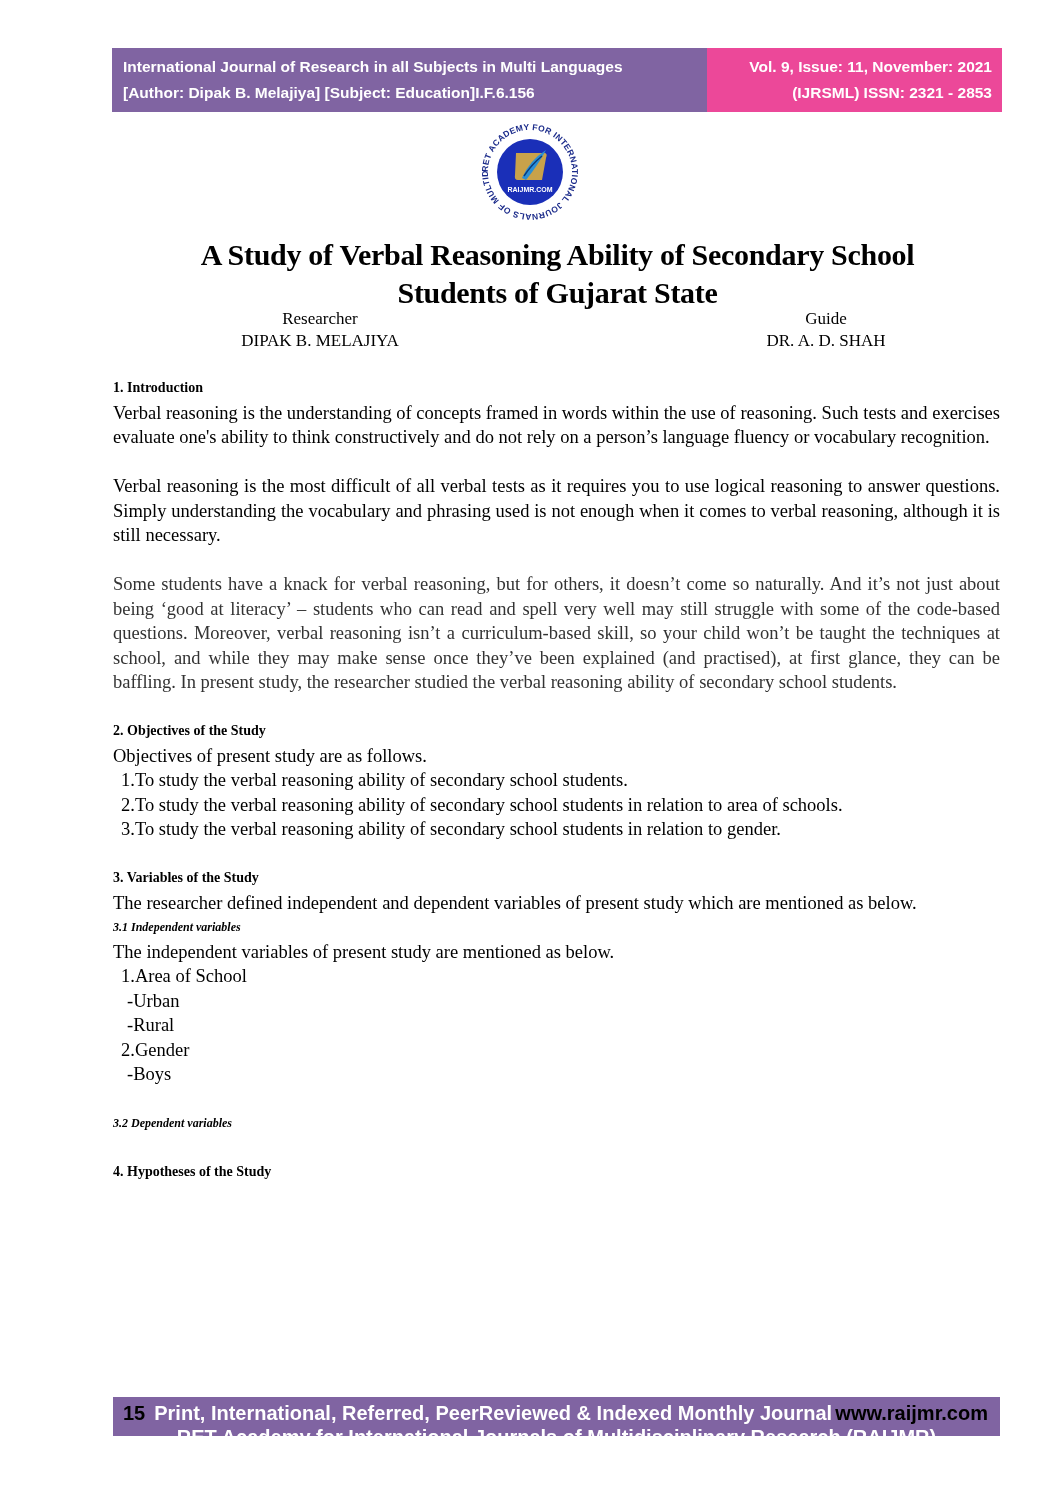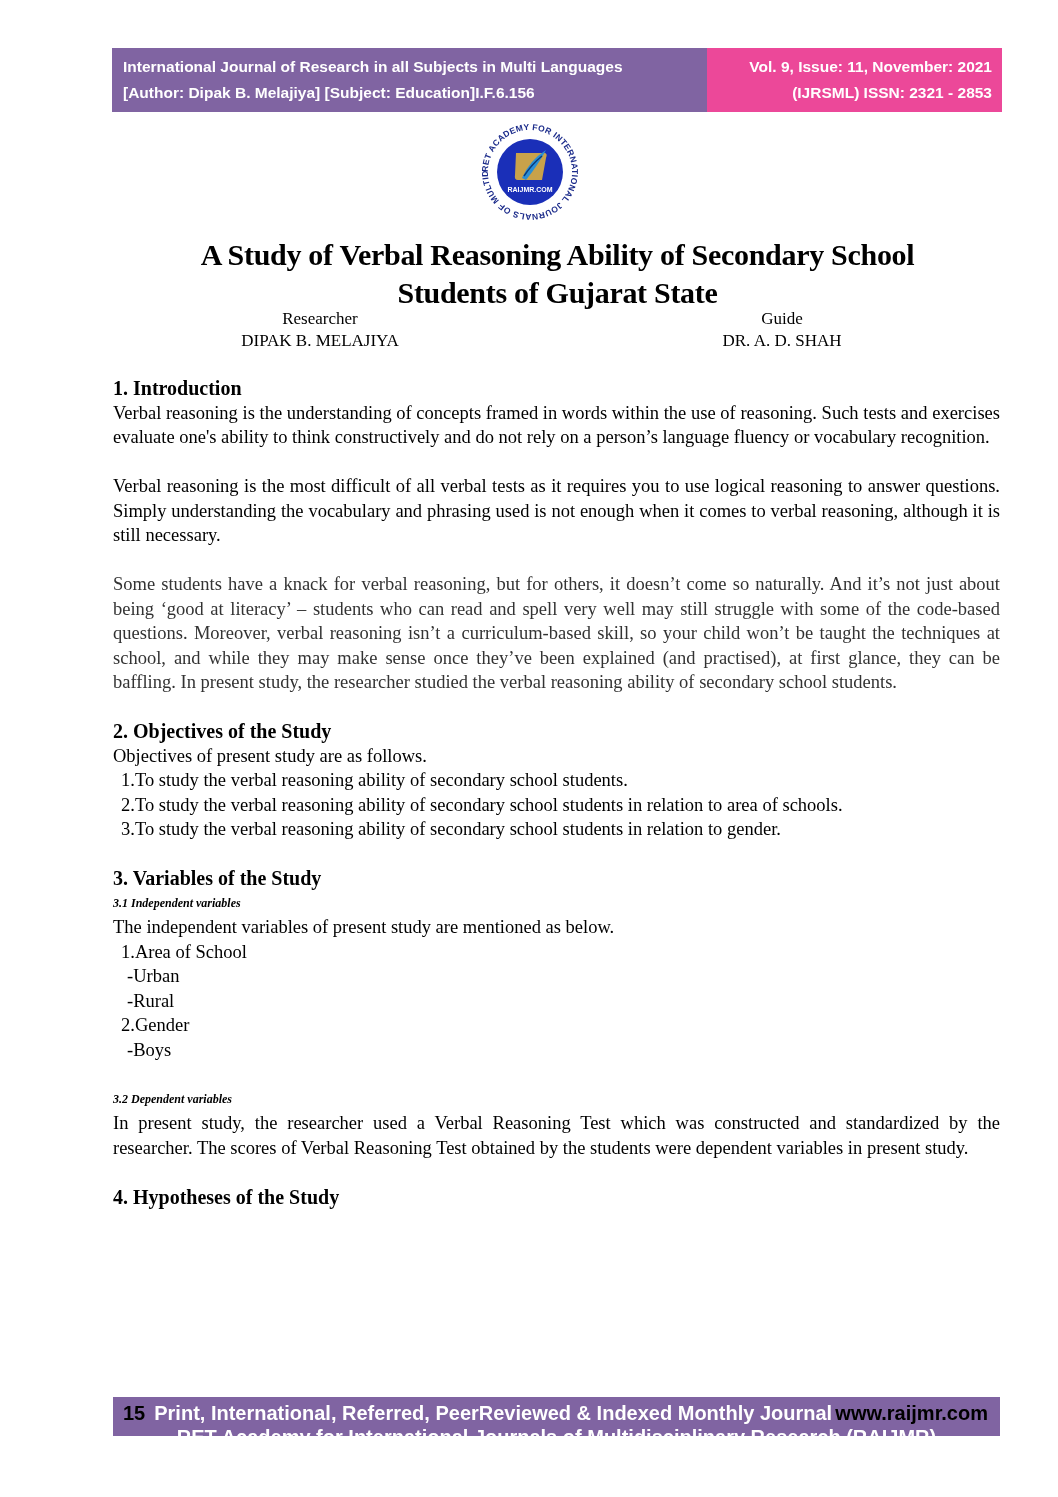--- a/index.html
+++ b/index.html
@@ -4,24 +4,24 @@
 <style>
   html, body { margin: 0; padding: 0; background: #ffffff; }
   body { width: 1058px; height: 1497px; position: relative; overflow: hidden; font-family: "Liberation Serif", serif; color: #000; }
   .hdr { position: absolute; top: 48px; left: 112px; width: 890px; height: 64px; display: flex; }
   .hdr-left { background: #8064a2; width: 595px; height: 64px; color: #fff; font-family: "Liberation Sans", sans-serif; font-weight: bold; font-size: 15.5px; padding: 6px 0 7px 11px; box-sizing: border-box; line-height: 26px; }
   .hdr-right { background: #ec4899; width: 295px; height: 64px; color: #fff; font-family: "Liberation Sans", sans-serif; font-weight: bold; font-size: 15.5px; padding: 6px 10px 0 0; box-sizing: border-box; line-height: 26px; text-align: right; }
   .logo { position: absolute; left: 478px; top: 120px; width: 104px; height: 104px; }
   .title { position: absolute; top: 236px; left: 110px; width: 895px; text-align: center; font-weight: bold; font-size: 30px; line-height: 38px; letter-spacing: -0.3px; }
   .authors { position: absolute; top: 308px; left: 110px; width: 895px; font-size: 17px; line-height: 22px; }
   .auth-l { position: absolute; left: 110px; width: 200px; text-align: center; }
-  .auth-r { position: absolute; left: 572px; width: 200px; text-align: center; }
+  .auth-r { position: absolute; left: 616px; width: 200px; text-align: center; }
   .content { position: absolute; top: 376px; left: 113px; width: 887px; font-size: 18.5px; line-height: 24.5px; }
   .content p { margin: 0; text-align: justify; }
-  .content h2 { font-size: 20px; margin: 0; font-weight: bold; line-height: 24.5px; }
+  .content h2 { font-size: 14px; margin: 0; font-weight: bold; line-height: 24.5px; }
   .content h3 { font-size: 12px; margin: 0; font-weight: bold; font-style: italic; line-height: 24.5px; }
   .gap { height: 24.5px; }
   .gray { color: #333; }
   .li1 { padding-left: 8px; }
   .li2 { padding-left: 14px; }
   .ftr { position: absolute; top: 1397px; left: 113px; width: 887px; height: 39px; background: #8064a2; font-family: "Liberation Sans", sans-serif; font-weight: bold; font-size: 20px; box-sizing: border-box; }
   .ftr-row1 { position: absolute; top: 5px; left: 10px; right: 12px; height: 22px; display: flex; }
   .ftr-num { color: #000; margin-right: 9px; }
   .ftr-txt { color: #ffffff; flex: 1; }
   .ftr-url { color: #000000; }
@@ -84,31 +84,31 @@
   <div class="gap"></div>
 
   <h2>2. Objectives of the Study</h2>
   <p>Objectives of present study are as follows.</p>
   <p class="li1">1.To study the verbal reasoning ability of secondary school students.</p>
   <p class="li1">2.To study the verbal reasoning ability of secondary school students in relation to area of schools.</p>
   <p class="li1">3.To study the verbal reasoning ability of secondary school students in relation to gender.</p>
   <div class="gap"></div>
 
   <h2>3. Variables of the Study</h2>
+  <p>The researcher defined independent and dependent variables of present study which are mentioned as below.</p>
   <h3>3.1 Independent variables</h3>
   <p>The independent variables of present study are mentioned as below.</p>
   <p class="li1">1.Area of School</p>
   <p class="li2">-Urban</p>
   <p class="li2">-Rural</p>
   <p class="li1">2.Gender</p>
   <p class="li2">-Boys</p>
   <div class="gap"></div>
 
   <h3>3.2 Dependent variables</h3>
-  <p>In present study, the researcher used a Verbal Reasoning Test which was constructed and standardized by the researcher. The scores of Verbal Reasoning Test obtained by the students were dependent variables in present study.</p>
   <div class="gap"></div>
 
   <h2>4. Hypotheses of the Study</h2>
 </div>
 
 <div class="ftr">
   <div class="ftr-row1">
     <span class="ftr-num">15</span>
     <span class="ftr-txt">Print, International, Referred, PeerReviewed &amp; Indexed Monthly Journal</span>
     <span class="ftr-url">www.raijmr.com</span>

